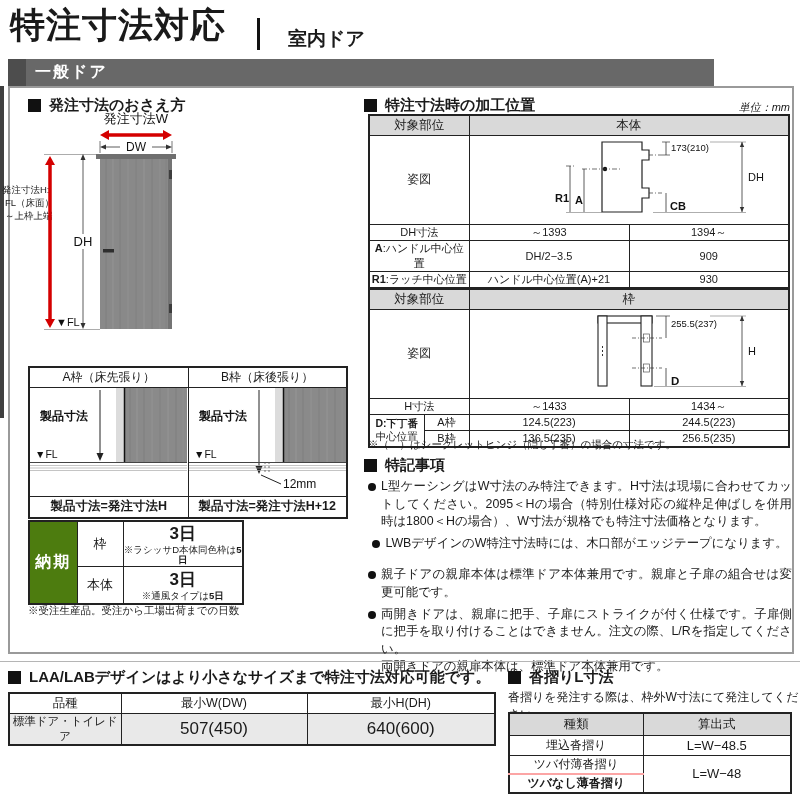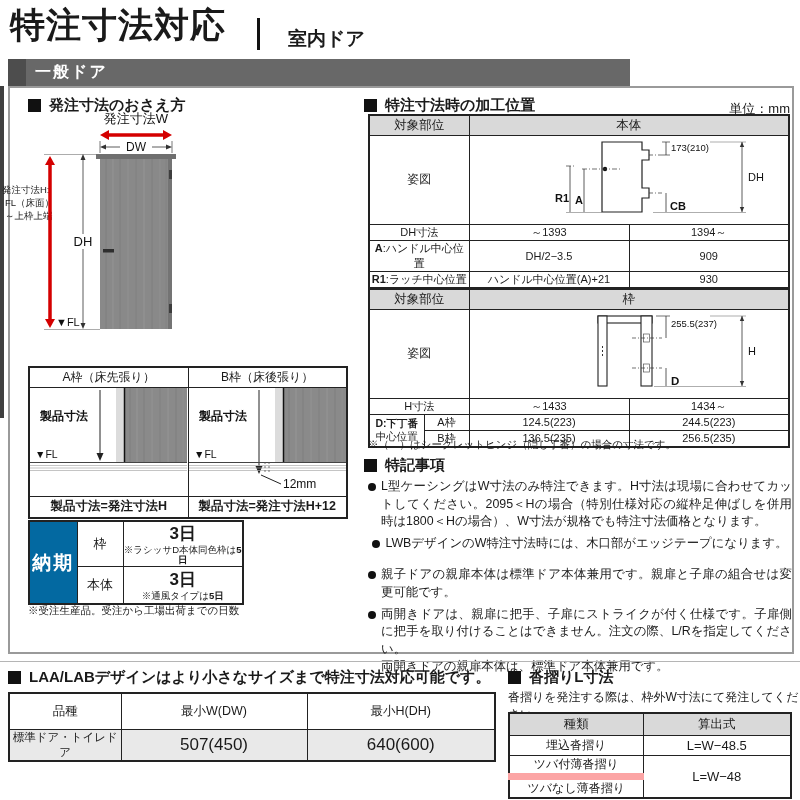--- a/index.html
+++ b/index.html
@@ -11,50 +11,50 @@
   .vbar{width:3px;background:#111;}
   .subtitle{font-size:19px;font-weight:bold;}
   .secbar{background:#686868;height:27px;display:flex;align-items:center;}
   .secbar .cap{width:18px;height:27px;background:#4d4d4d;}
   .secbar .lbl{color:#fff;font-weight:bold;font-size:16px;margin-left:9px;letter-spacing:2px;}
   .edgebar{background:#3f3f3f;}
   .contentbox{border:2px solid #9a9a9a;}
   
   .h{display:flex;align-items:center;font-size:15px;font-weight:bold;}
   .sq{width:13px;height:13px;background:#111;margin-right:8px;flex:0 0 auto;}
-  .unit{font-size:13px;}
+  .unit{font-size:11px;font-style:italic;}
   
   table{border-collapse:collapse;table-layout:fixed;}
   td{border:1px solid #222;padding:0;text-align:center;vertical-align:middle;overflow:hidden;}
   .t-outer{border:2px solid #222;}
   .hd{background:#d9d9d9;}
   .f11{font-size:11px;} .f12{font-size:12px;} .f125{font-size:12.5px;} .f13{font-size:13px;}
   .big{font-size:17px;font-weight:bold;}
   .notecell{font-size:9.5px;line-height:1.1;}
-  .dark{background:#0369a1;color:#fff;font-weight:bold;font-size:19px;letter-spacing:2px;}
+  .dark{background:#4d7c0f;color:#fff;font-weight:bold;font-size:16px;letter-spacing:2px;}
   .graybg{background:#e9e9e9;}
   .fnote{font-size:10.5px;}
   
   .bullet{display:flex;margin-bottom:4px;justify-content:center;}
   .dot{width:8px;height:8px;border-radius:50%;background:#111;margin:5px 5px 0 0;flex:0 0 auto;}
   .btxt{font-size:12.4px;line-height:1.42;text-align:justify;}
   .gaptop{margin-top:14px;}
   .dimlbl{font-size:9.5px;line-height:1.35;}
   svg text{font-family:"Liberation Sans",sans-serif;}
 </style>
 </head>
 <body>
 
 <div id="page">
 
   <div class="abs title" style="left:10px;top:2px;">特注寸法対応</div>
   <div class="abs vbar" style="left:257px;top:18px;height:32px;"></div>
   <div class="abs subtitle" style="left:288px;top:26px;">室内ドア</div>
 
-  <div class="abs secbar" style="left:8px;top:59px;width:622px;text-align:right;">
+  <div class="abs secbar" style="left:8px;top:59px;width:706px;text-align:right;">
     <div class="cap"></div>
     <div class="lbl">一般ドア</div>
   </div>
 
   <div class="abs edgebar" style="left:0;top:86px;width:4px;height:332px;"></div>
   <div class="abs contentbox" style="left:8px;top:86px;width:782px;height:564px;"></div>
 
   <div class="abs h" style="left:28px;top:96px;">
     <span class="sq"></span>
     <span>発注寸法のおさえ方</span>
@@ -373,21 +373,21 @@
     <span class="sq"></span>
     <span>LAA/LABデザインはより小さなサイズまで特注寸法対応可能です。</span>
   </div>
   <table class="abs t-outer" style="left:8px;top:692px;width:486px;">
     <colgroup>
         <col style="width:112px">
         <col style="width:186px">
         <col style="width:188px">
       </colgroup>
     <tbody>
-        <tr style="height:36px;margin-top:38px;" class="f125">
+        <tr style="height:20px;margin-top:38px;" class="f125">
       <td>品種</td>
       <td>最小W(DW)</td>
       <td>最小H(DH)</td>
     </tr>
     <tr style="height:26px;" class="graybg">
       <td style="font-size:11.5px;">標準ドア・トイレドア</td>
       <td style="font-size:17px;">507(450)</td>
       <td style="font-size:17px;">640(600)</td>
     </tr>
   </tbody>
@@ -410,18 +410,18 @@
     </tr>
     <tr style="height:20px;" class="f12">
       <td>埋込沓摺り</td>
       <td class="f13">L=W−48.5</td>
     </tr>
     <tr style="height:19px;" class="f12">
       <td>ツバ付薄沓摺り</td>
       <td class="f13" rowspan="2">L=W−48</td>
     </tr>
     <tr style="height:19px;" class="f12">
-      <td style="border-top:7px solid #fca5a5;">ツバなし薄沓摺り</td>
+      <td style="border-top:2px solid #fca5a5;font-weight:bold;">ツバなし薄沓摺り</td>
     </tr>
   </tbody>
     </table>
 
 </div>
 
 </body></html>

